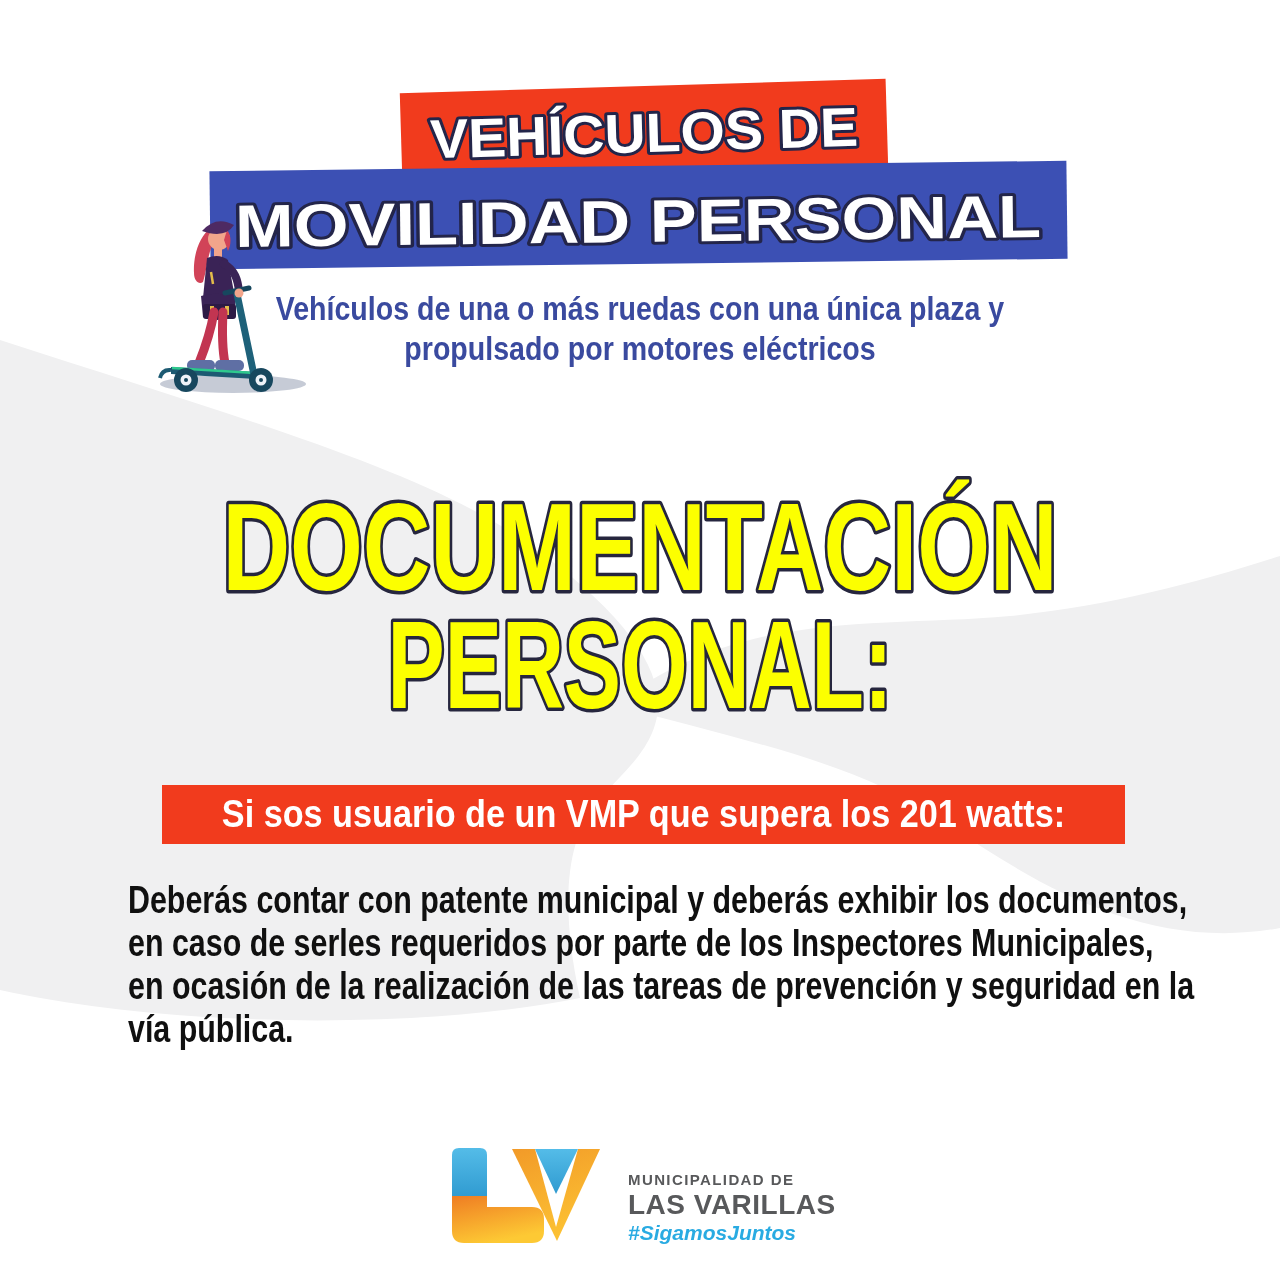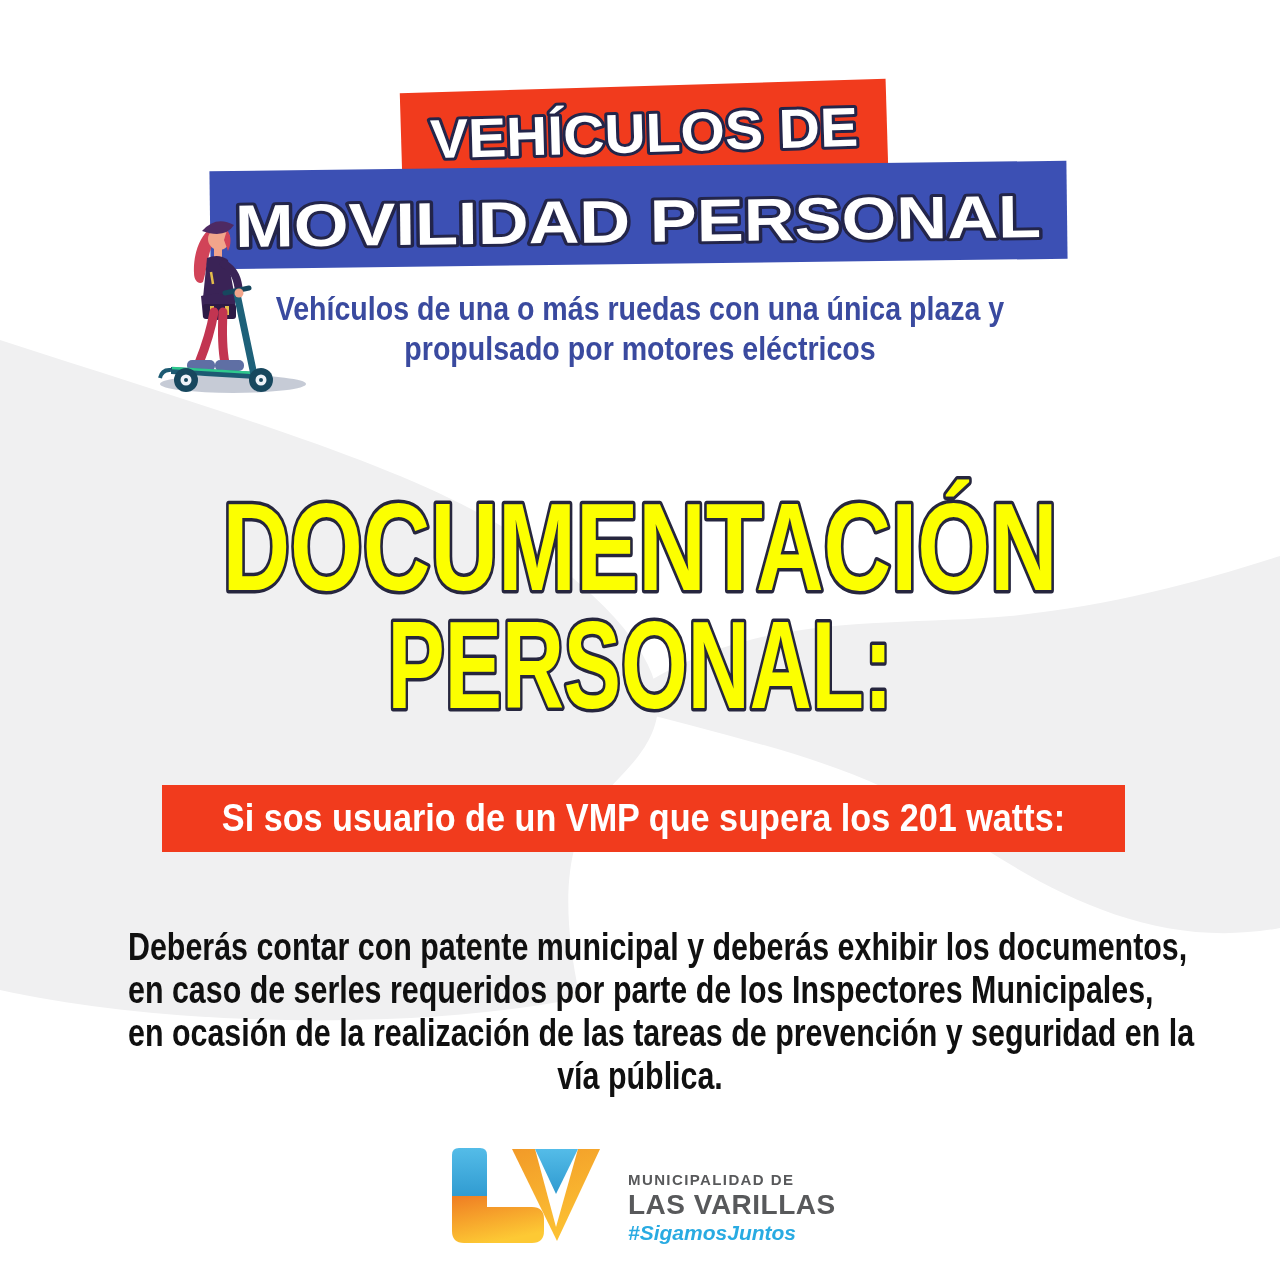--- a/index.html
+++ b/index.html
@@ -14,26 +14,26 @@
   
   .banner{display:flex;align-items:center;justify-content:center;}
   #banner-red{left:401px;top:86px;width:486px;height:90px;background:var(--red,#f13b1d);transform:rotate(-1.7deg);}
   #banner-blue{left:210px;top:166px;width:857px;height:98px;background:var(--blue,#3c50b4);transform:rotate(-0.7deg);}
   
   #subtitle{left:0;top:288px;width:1280px;text-align:center;color:var(--subtitle_blue,#3a4a9f);
     font-weight:bold;font-size:34px;line-height:40px;transform:scaleX(.84);transform-origin:640px 0;}
   
   #title-svg{left:0;top:472px;}
   
-  #highlight-bar{left:162px;top:785px;width:963px;height:67px;background:var(--red,#f13b1d);
+  #highlight-bar{left:162px;top:785px;width:963px;height:59px;background:var(--red,#f13b1d);
     display:flex;align-items:center;justify-content:center;}
   #highlight-bar .t{color:#ffffff;font-weight:bold;font-size:38px;white-space:nowrap;transform:scaleX(.9);}
   
-  #body-text{left:0;top:879px;width:1280px;text-align:center;color:var(--body_text,#101010);
-    font-weight:bold;font-size:38px;line-height:43px;margin-top:47px;}
+  #body-text{left:0;top:879px;width:1280px;text-align:left;color:var(--body_text,#101010);
+    font-weight:bold;font-size:38px;line-height:43px;}
   #body-text .ln{white-space:nowrap;transform:scaleX(.8);transform-origin:640px 50%;}
   
   #footer-logo{left:448px;top:1142px;}
 </style>
 </head>
 <body>
 
 <div id="poster">
 
   <svg id="bg" class="abs" width="1280" height="1279" viewBox="0 0 1280 1279">

